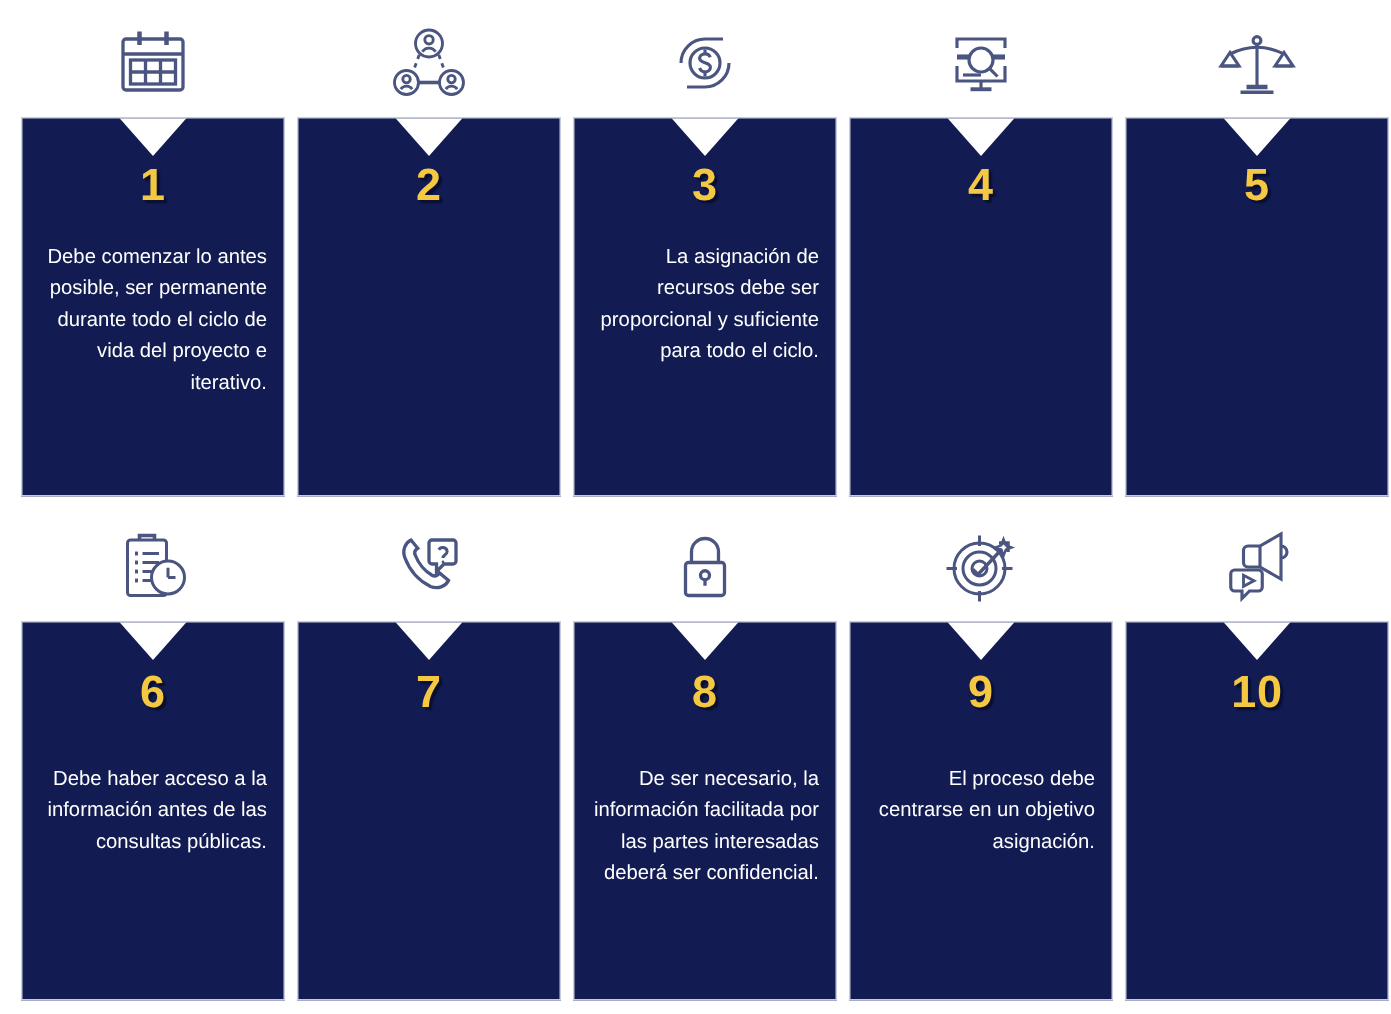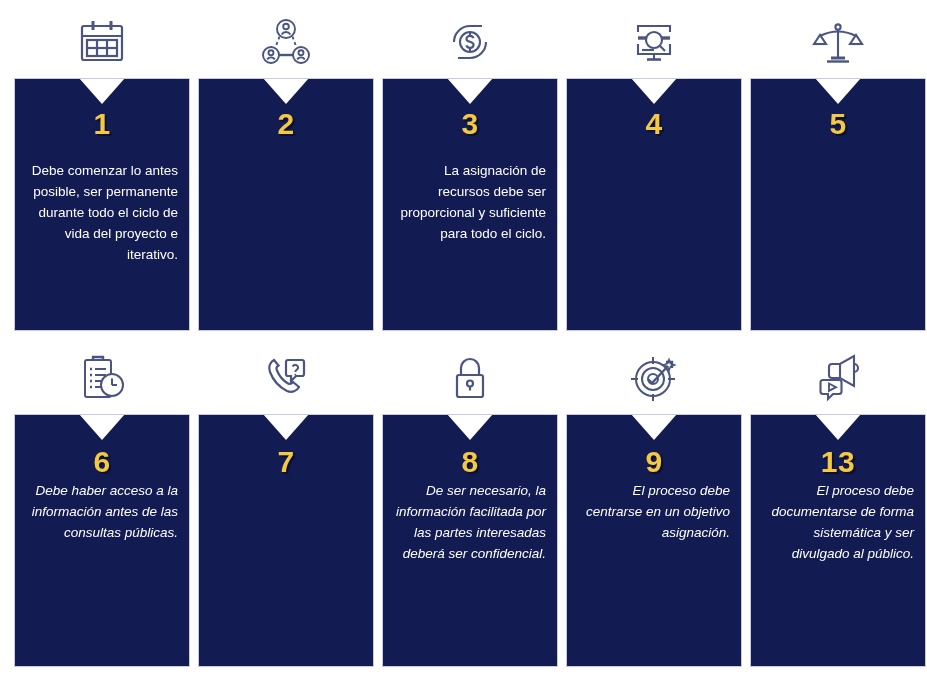--- a/index.html
+++ b/index.html
@@ -99,21 +99,21 @@
     margin-top: 22px;
     width: 152px;
     text-align: right;
     color: #ffffff;
     font-size: 13.5px;
     line-height: 1.55;
   }
 
   
   .row-bottom .card-number { margin-top: 32px; }
-  .row-bottom .card-text { margin-top: 4px; font-style: italic; }
+  .row-bottom .card-text { margin-top: 32px; }
 </style>
 </head>
 <body>
 
 <div class="infographic">
 
   <div class="row row-top">
 
     <div class="cell">
       <div class="icon-wrap">
@@ -303,20 +303,19 @@
         <svg width="56" height="56" viewBox="0 0 56 56" fill="none" stroke="#4a5580" stroke-width="2.1">
           <path d="M22 14 h8 l14 -8 v30 l-14 -8 h-8 a3 3 0 0 1 -3 -3 v-8 a3 3 0 0 1 3 -3 Z" fill="#ffffff"></path>
           <line x1="30" y1="14" x2="30" y2="28"></line>
           <path d="M44 14 a4 4 0 0 1 0 8"></path>
           <path d="M13 30 h16 a2.5 2.5 0 0 1 2.5 2.5 v9 a2.5 2.5 0 0 1 -2.5 2.5 h-6 l-5 5 v-5 h-5 a2.5 2.5 0 0 1 -2.5 -2.5 v-9 a2.5 2.5 0 0 1 2.5 -2.5 Z" fill="#ffffff"></path>
           <path d="M19 33.5 l7 3.7 l-7 3.7 Z" stroke-width="1.9"></path>
         </svg>
       </div>
       <div class="card">
         <div class="notch"></div>
-        <div class="card-number">13</div>
-        <div class="card-text">El proceso debe documentarse de forma sistemática y ser divulgado al público.</div>
+        <div class="card-number">10</div>
       </div>
     </div>
 
   </div>
 
 </div>
 
 </body></html>

